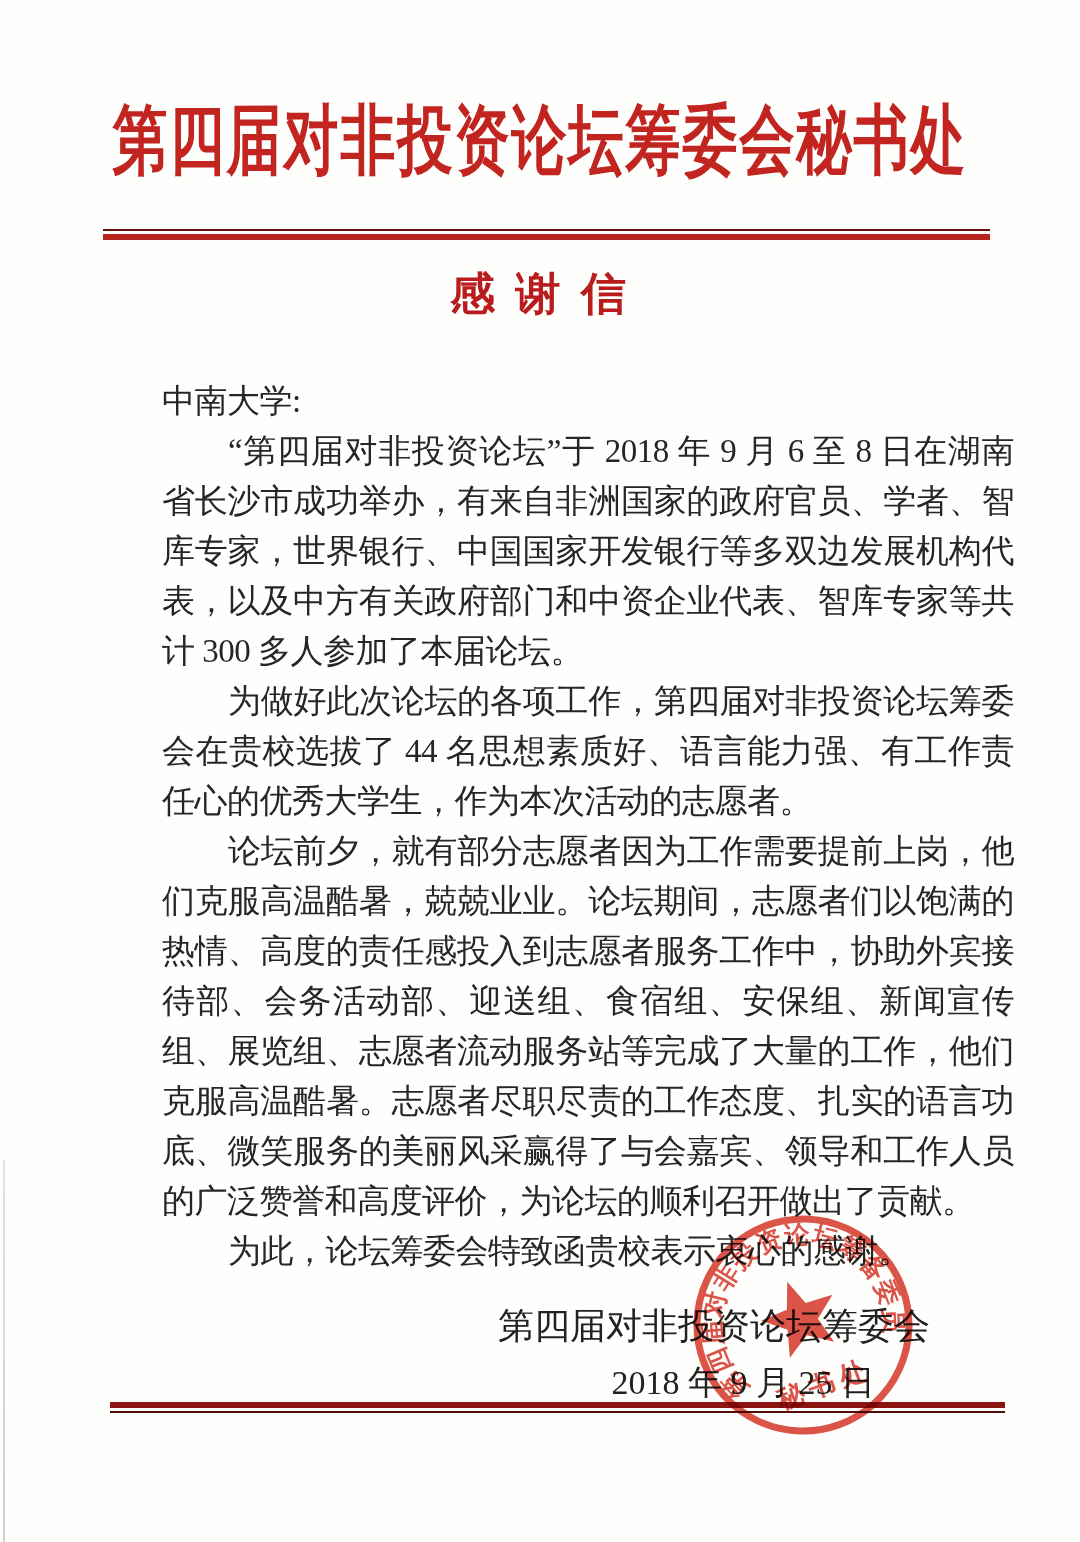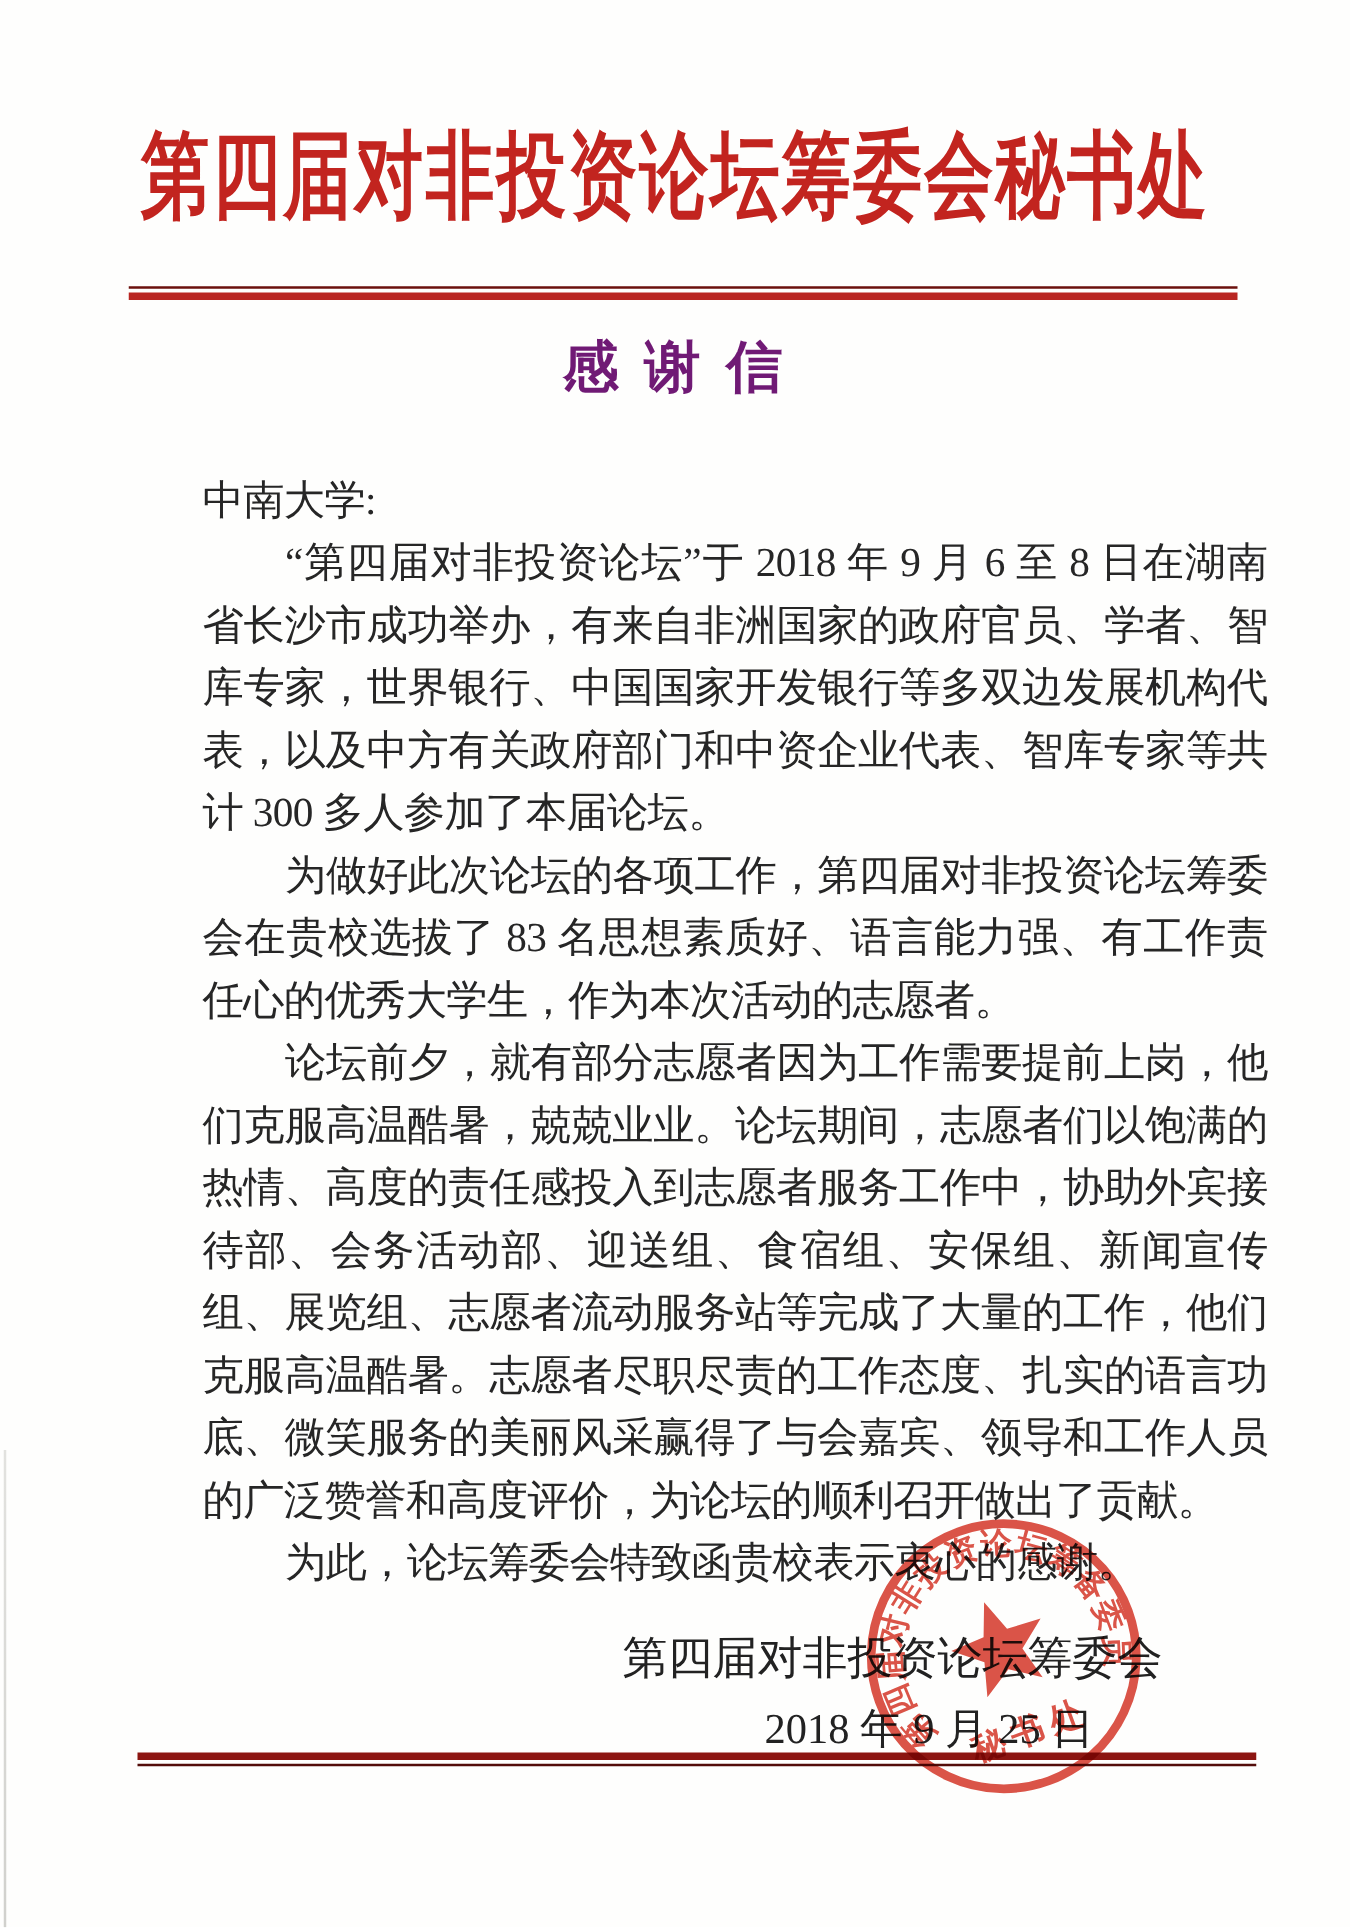--- a/index.html
+++ b/index.html
@@ -26,21 +26,21 @@
     white-space:nowrap;
   }
   .rule-top{position:absolute;top:229px;left:103px;width:887px;}
   .rule-top .thin{height:2px;background:#6b100d;}
   .rule-top .gap{height:3px;}
   .rule-top .thick{height:6px;background:#b92622;}
   .doc-title{
     position:absolute;top:264px;left:0;right:0;margin:0;
     text-align:center;
     font-family:"Liberation Sans", sans-serif;
-    font-size:45px;font-weight:bold;color:#701a75;
+    font-size:45px;font-weight:bold;color:#b91c1c;
     letter-spacing:4px;white-space:pre;
   }
   .body-text{
     position:absolute;top:376px;left:132px;width:852px;
     font-size:33px;line-height:50px;color:#262626;
     letter-spacing:-0.5px;
     margin-left:30px;
   }
   .body-text .salutation{margin:0;}
   .body-text p{
@@ -87,21 +87,21 @@
     <div class="thin"></div>
     <div class="gap"></div>
     <div class="thick"></div>
   </div>
 
   <h1 class="doc-title">感 谢 信</h1>
 
   <div class="body-text">
     <div class="salutation">中南大学:</div>
     <p>“第四届对非投资论坛”于 2018 年 9 月 6 至 8 日在湖南省长沙市成功举办，有来自非洲国家的政府官员、学者、智库专家，世界银行、中国国家开发银行等多双边发展机构代表，以及中方有关政府部门和中资企业代表、智库专家等共计 300 多人参加了本届论坛。</p>
-    <p>为做好此次论坛的各项工作，第四届对非投资论坛筹委会在贵校选拔了 83 名思想素质好、语言能力强、有工作责任心的优秀大学生，作为本次活动的志愿者。</p>
+    <p>为做好此次论坛的各项工作，第四届对非投资论坛筹委会在贵校选拔了 44 名思想素质好、语言能力强、有工作责任心的优秀大学生，作为本次活动的志愿者。</p>
     <p>论坛前夕，就有部分志愿者因为工作需要提前上岗，他们克服高温酷暑，兢兢业业。论坛期间，志愿者们以饱满的热情、高度的责任感投入到志愿者服务工作中，协助外宾接待部、会务活动部、迎送组、食宿组、安保组、新闻宣传组、展览组、志愿者流动服务站等完成了大量的工作，他们克服高温酷暑。志愿者尽职尽责的工作态度、扎实的语言功底、微笑服务的美丽风采赢得了与会嘉宾、领导和工作人员的广泛赞誉和高度评价，为论坛的顺利召开做出了贡献。</p>
     <p>为此，论坛筹委会特致函贵校表示衷心的感谢。</p>
   </div>
 
   <div class="signature">第四届对非投资论坛筹委会</div>
 
   <div class="date">2018 年 9 月 25 日</div>
 
   <div class="rule-bottom">
     <div class="thick"></div>

